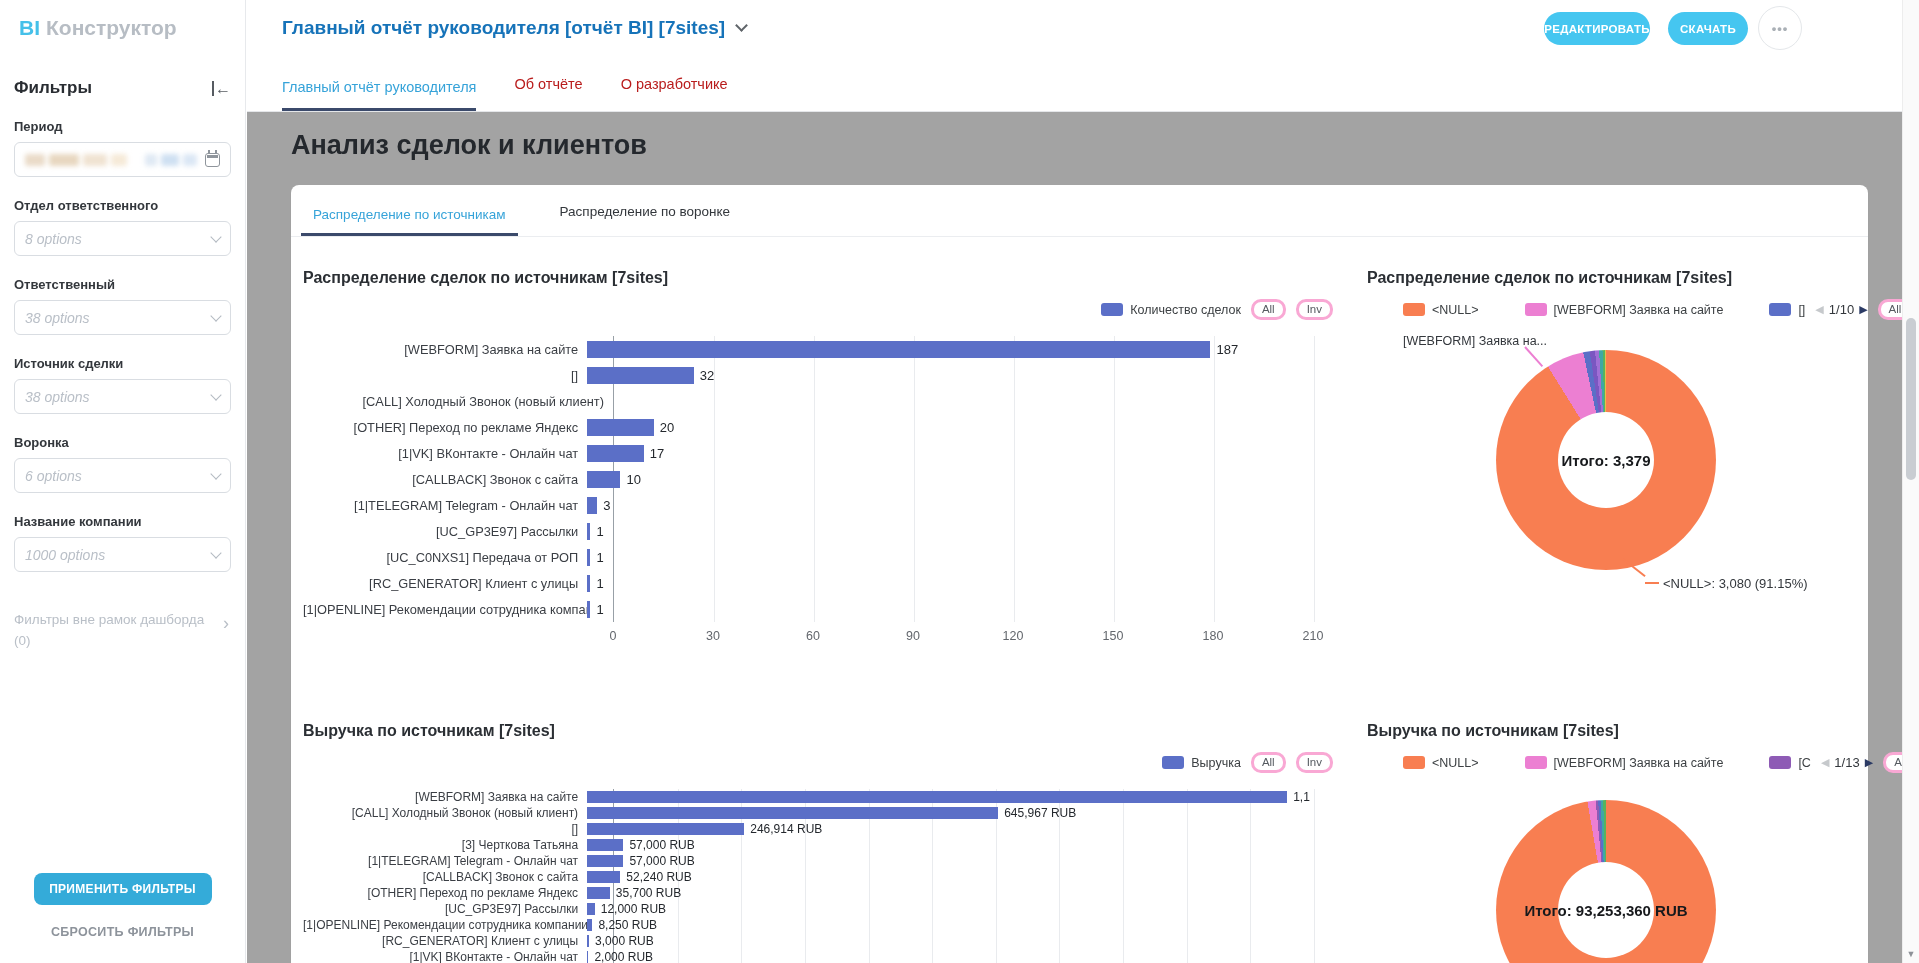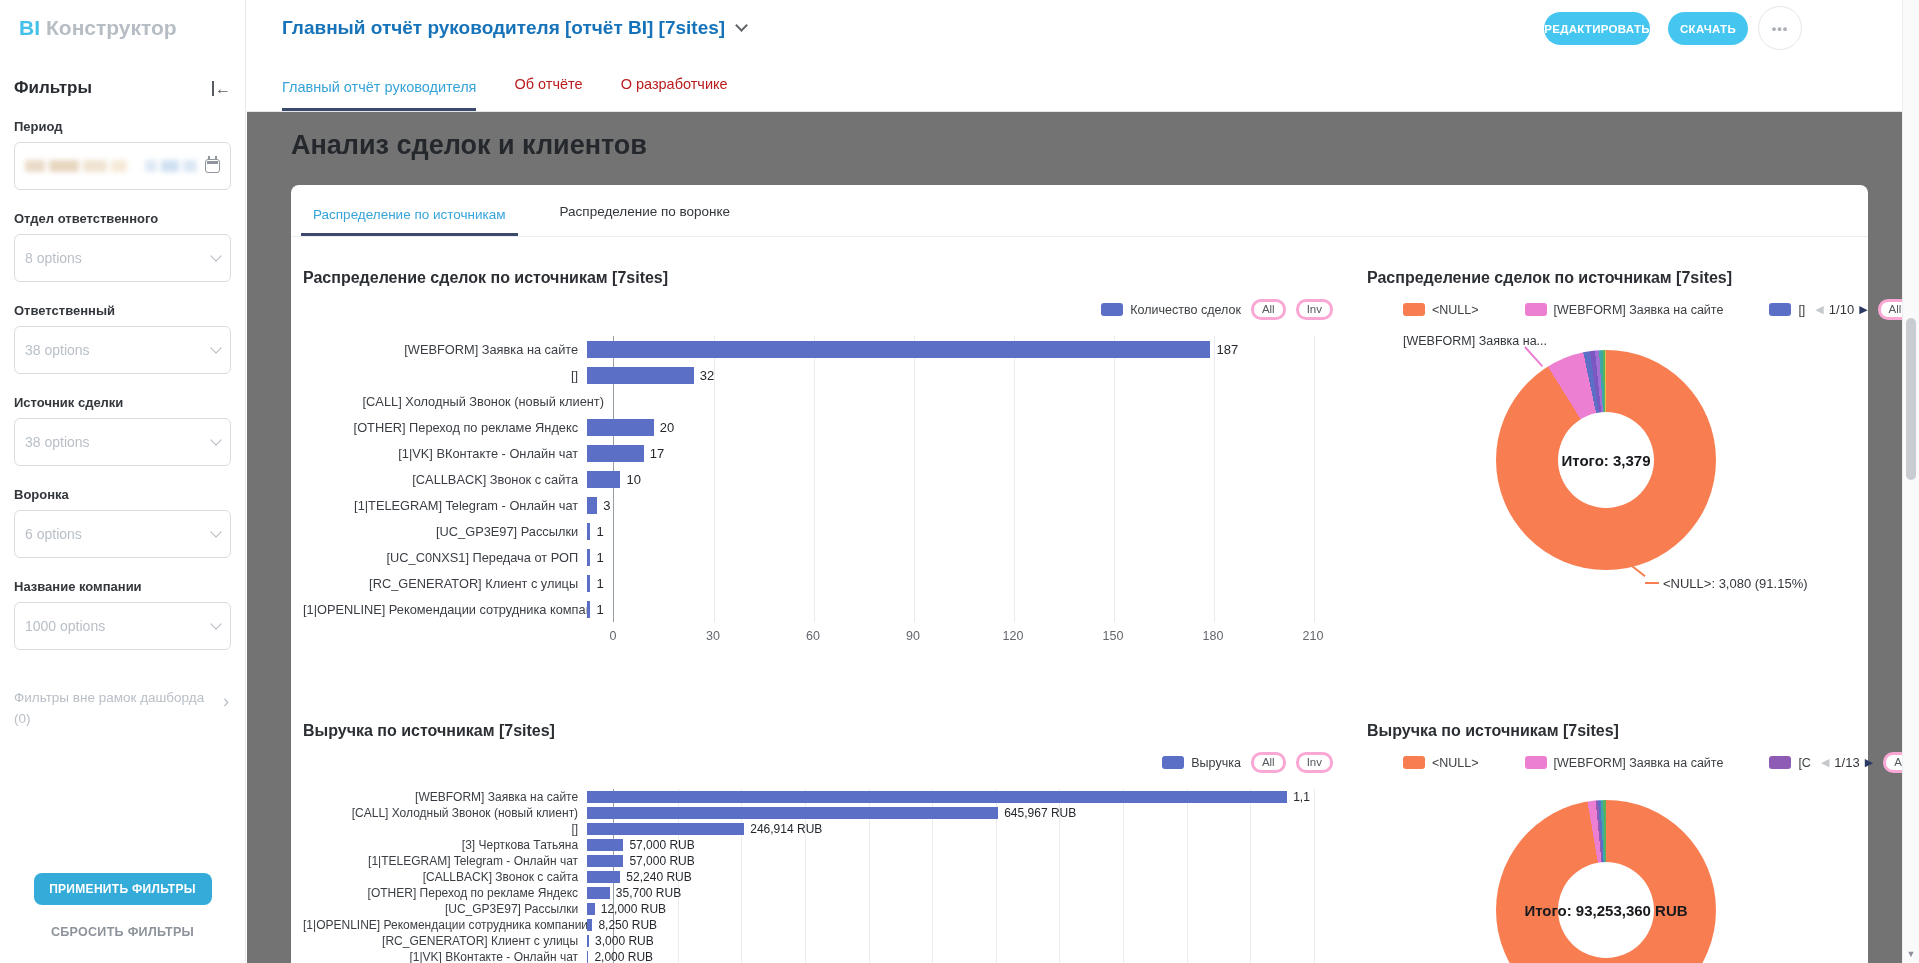--- a/index.html
+++ b/index.html
@@ -11,22 +11,22 @@
     background:#fff; border-right:1px solid #e7e9ec; padding:0 14px; z-index:5; }
   .logo-row { height:56px; display:flex; align-items:center; gap:6px; padding-left:5px; }
   .logo-bi { font-size:21px; font-weight:bold; color:#45c0e9; }
   .logo-name { font-size:21px; font-weight:bold; color:#b7bdc4; }
   .filters-head { margin-top:22px; display:flex; justify-content:space-between; align-items:center; }
   .filters-title { font-size:17px; font-weight:bold; color:#292d32; }
   .collapse-icon { font-size:16px; color:#565b61; border-left:2px solid #565b61; line-height:15px;
     padding-left:1px; cursor:pointer; }
   .fgroup { margin-top:21px; }
   .fgroup label { display:block; font-size:13px; font-weight:bold; color:#33373c; margin-bottom:8px; }
-  .fcontrol { height:48px; border:1px solid #d9dde2; border-radius:6px; display:flex;
-    align-items:center; padding:0 10px; background:#fff; }
+  .fcontrol { height:35px; border:1px solid #d9dde2; border-radius:6px; display:flex;
+    align-items:center; padding:0 10px; background:#fff;font-style:italic; }
   .fcontrol .ph { color:#b9bfc7; font-size:14px; flex:1; }
   .sel-caret { width:8px; height:8px; border-right:1.6px solid #b4bac2; border-bottom:1.6px solid #b4bac2;
     transform:rotate(45deg); margin-top:-4px; flex:none; }
   .blurline { display:flex; gap:4px; align-items:center; flex:1; filter:blur(2.5px); overflow:hidden; }
   .blurline span { height:12px; border-radius:2px; flex:none; }
   .blurline span:nth-child(1){width:20px;background:#eadbc8}
   .blurline span:nth-child(2){width:30px;background:#e8d7c0}
   .blurline span:nth-child(3){width:24px;background:#f0e3d2}
   .blurline span:nth-child(4){width:16px;background:#f6ead8}
   .blurline span:nth-child(5){width:10px;background:#ffffff}
@@ -56,21 +56,21 @@
     cursor:pointer; font-family:inherit; }
   .edit-btn { right:252px; width:106px; }
   .dl-btn { right:154px; width:80px; }
   .dots-btn { position:absolute; top:11px; right:100px; width:44px; height:44px; margin-top:-5px; border-radius:50%;
     background:#fff; border:1px solid #e4e7ea; color:#aab0b6; font-size:13px; font-weight:bold;
     letter-spacing:1px; cursor:pointer; font-family:inherit; }
   .tabrow { height:56px; background:#fff; border-bottom:1px solid #e4e6e9; display:flex;
     align-items:flex-end; gap:38px; padding-left:35px; }
   .tab { font-size:14.5px; color:#b91c1c; padding-bottom:16px; cursor:pointer; border-bottom:3px solid transparent; }
   .tab.active { color:#36a3d9; border-bottom-color:#3b4a6b; padding-bottom:13px; }
-  .content { background:#737373; height:851px; padding-left:44px; overflow:hidden; }
+  .content { background:#a3a3a3; height:851px; padding-left:44px; overflow:hidden; }
   .page-heading { padding-top:18px; font-size:27px; font-weight:bold; color:#24282d; }
 
   
   .card { margin-top:24px; width:1577px; height:1200px; background:#fff; border-radius:8px 8px 0 0;
     box-shadow:0 1px 2px rgba(0,0,0,.04); }
   .subtabrow { height:52px; border-bottom:1px solid #ebedf0; display:flex; align-items:flex-end; gap:30px; padding-left:10px; }
   .subtab { font-size:13.5px; color:#33373c; padding:0 12px 14px; cursor:pointer; border-bottom:3px solid transparent; }
   .subtab.active { color:#36a3d9; border-bottom-color:#3b4a6b; padding-bottom:11px; }
   .section { display:grid; grid-template-columns:1030px 1fr; column-gap:34px; padding:0 14px 0 12px; }
   .sec1 { margin-top:32px; }

